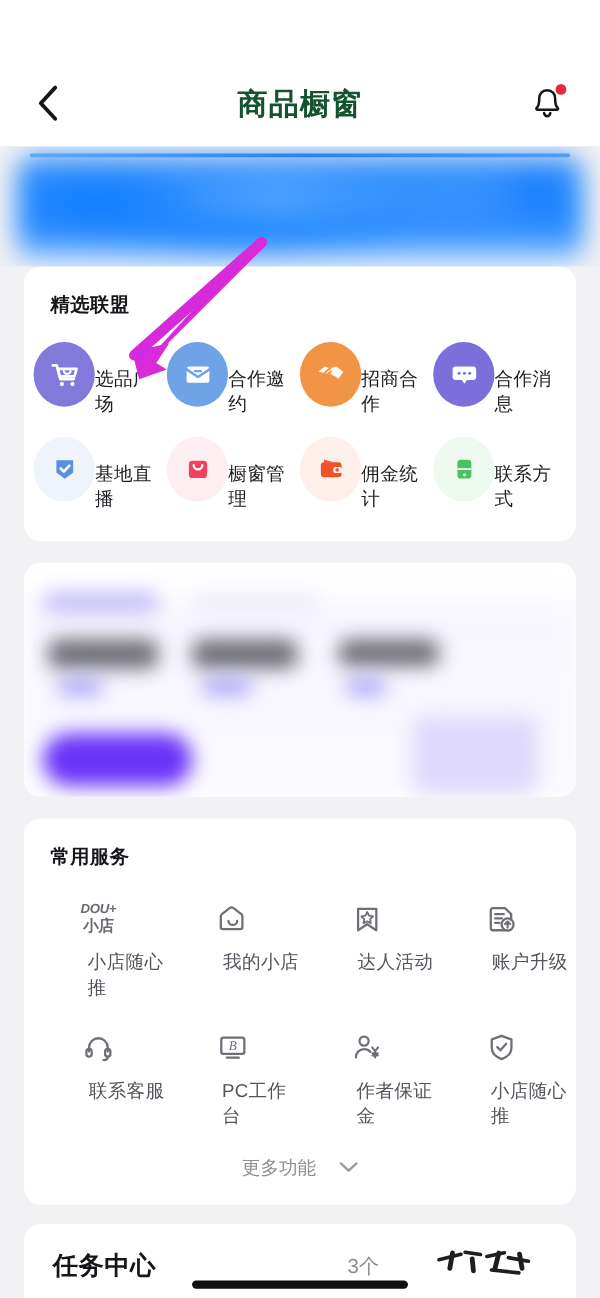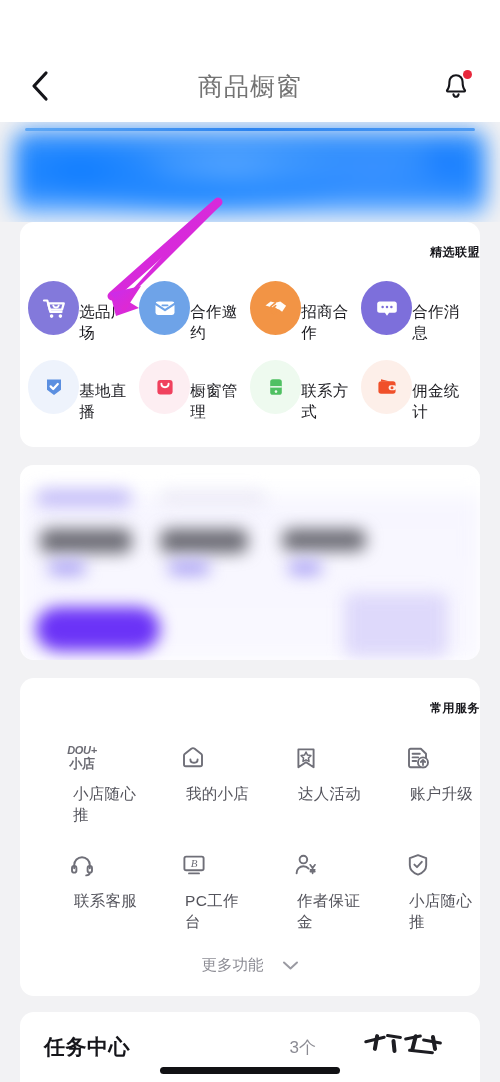--- a/index.html
+++ b/index.html
@@ -19,22 +19,22 @@
     height:72px; background:#ffffff;
     display:flex; align-items:center; position:relative;
   }
   .back-btn {
     position:absolute; left:18px; top:50%; transform:translateY(-50%);
     width:44px; height:44px; display:flex; align-items:center; justify-content:center;
     cursor:pointer;
   }
   .back-btn svg { display:block; }
   .header-title {
-    flex:1; text-align:center; font-size:25px; font-weight:normal;
-    color:#737373; letter-spacing:1px;
+    flex:1; text-align:center; font-size:25px; font-weight:bold;
+    color:#14532d; letter-spacing:1px;
   }
   .bell-btn {
     position:absolute; right:22px; top:50%; transform:translateY(-50%);
     width:44px; height:44px; display:flex; align-items:center; justify-content:center;
     cursor:pointer;
   }
   .bell-wrap { position:relative; width:30px; height:30px; }
   .bell-dot {
     position:absolute; right:-1px; top:-1px; width:9px; height:9px;
     border-radius:50%; background:#e8283c;
@@ -60,22 +60,22 @@
     filter:blur(11px);
   }
 
   
   .card {
     background:#ffffff; border-radius:14px; margin:0 20px;
   }
 
   
   .sec-title {
-    font-size:12px; font-weight:bold; color:#15151a;
-    padding:22px 0 0 22px; letter-spacing:0.5px;text-align:right;
+    font-size:16px; font-weight:bold; color:#15151a;
+    padding:22px 0 0 22px; letter-spacing:0.5px;
   }
 
   
   .grid {
     display:grid; grid-template-columns:repeat(4,1fr);
     padding:14px 8px 6px 8px;
   }
   .grid.second { padding-top:2px; padding-bottom:22px; }
   .cell {
     display:flex; align-items:flex-end;
@@ -256,40 +256,40 @@
         <div class="cell-ico" style="background:#fdeef2">
           <svg width="28" height="28" viewBox="0 0 28 28">
             <rect x="6.4" y="7.0" width="15.2" height="14.4" rx="3.0" fill="#f0415e"></rect>
             <path d="M10.4 10.6c0 2.1 1.6 3.6 3.6 3.6s3.6-1.5 3.6-3.6" fill="none" stroke="#ffffff" stroke-width="1.9" stroke-linecap="round"></path>
           </svg>
         </div>
         <div class="cell-lb">橱窗管理</div>
       </div>
 
       <div class="cell">
-        <div class="cell-ico" style="background:#eefaef">
-          <svg width="28" height="28" viewBox="0 0 28 28">
-            <rect x="8.2" y="6.2" width="11.6" height="15.6" rx="2.6" fill="#4fc062"></rect>
-            <rect x="8.2" y="13.1" width="11.6" height="1.5" fill="#eefaef"></rect>
-            <circle cx="14" cy="18.6" r="1.3" fill="#eefaef"></circle>
-          </svg>
-        </div>
-        <div class="cell-lb">联系方式</div>
-      </div>
-
-      <div class="cell">
         <div class="cell-ico" style="background:#fdefe9">
           <svg width="28" height="28" viewBox="0 0 28 28">
             <path d="M8.0 6.2l9.0 2.3H8.0z" fill="#f0502a"></path>
             <rect x="5.4" y="8.3" width="17.2" height="12.4" rx="2.6" fill="#f0502a"></rect>
             <rect x="15.6" y="12.2" width="7.6" height="5.0" rx="2.1" fill="#fdefe9"></rect>
             <circle cx="19.0" cy="14.7" r="1.5" fill="#f0502a"></circle>
           </svg>
         </div>
         <div class="cell-lb">佣金统计</div>
+      </div>
+
+      <div class="cell">
+        <div class="cell-ico" style="background:#eefaef">
+          <svg width="28" height="28" viewBox="0 0 28 28">
+            <rect x="8.2" y="6.2" width="11.6" height="15.6" rx="2.6" fill="#4fc062"></rect>
+            <rect x="8.2" y="13.1" width="11.6" height="1.5" fill="#eefaef"></rect>
+            <circle cx="14" cy="18.6" r="1.3" fill="#eefaef"></circle>
+          </svg>
+        </div>
+        <div class="cell-lb">联系方式</div>
       </div>
     </div>
   </div>
 
   <div class="mid-card">
     <div class="mid-blur"></div>
     <div class="mb" style="left:16px;  top:24px;  width:96px;  height:18px; background:#c5bef8;"></div>
     <div class="mb" style="left:140px; top:26px;  width:106px; height:14px; background:#eceaf6;"></div>
     <div class="mb" style="left:20px;  top:64px;  width:92px;  height:24px; background:#6b6b74;"></div>
     <div class="mb" style="left:140px; top:64px;  width:88px;  height:24px; background:#6b6b74;"></div>

